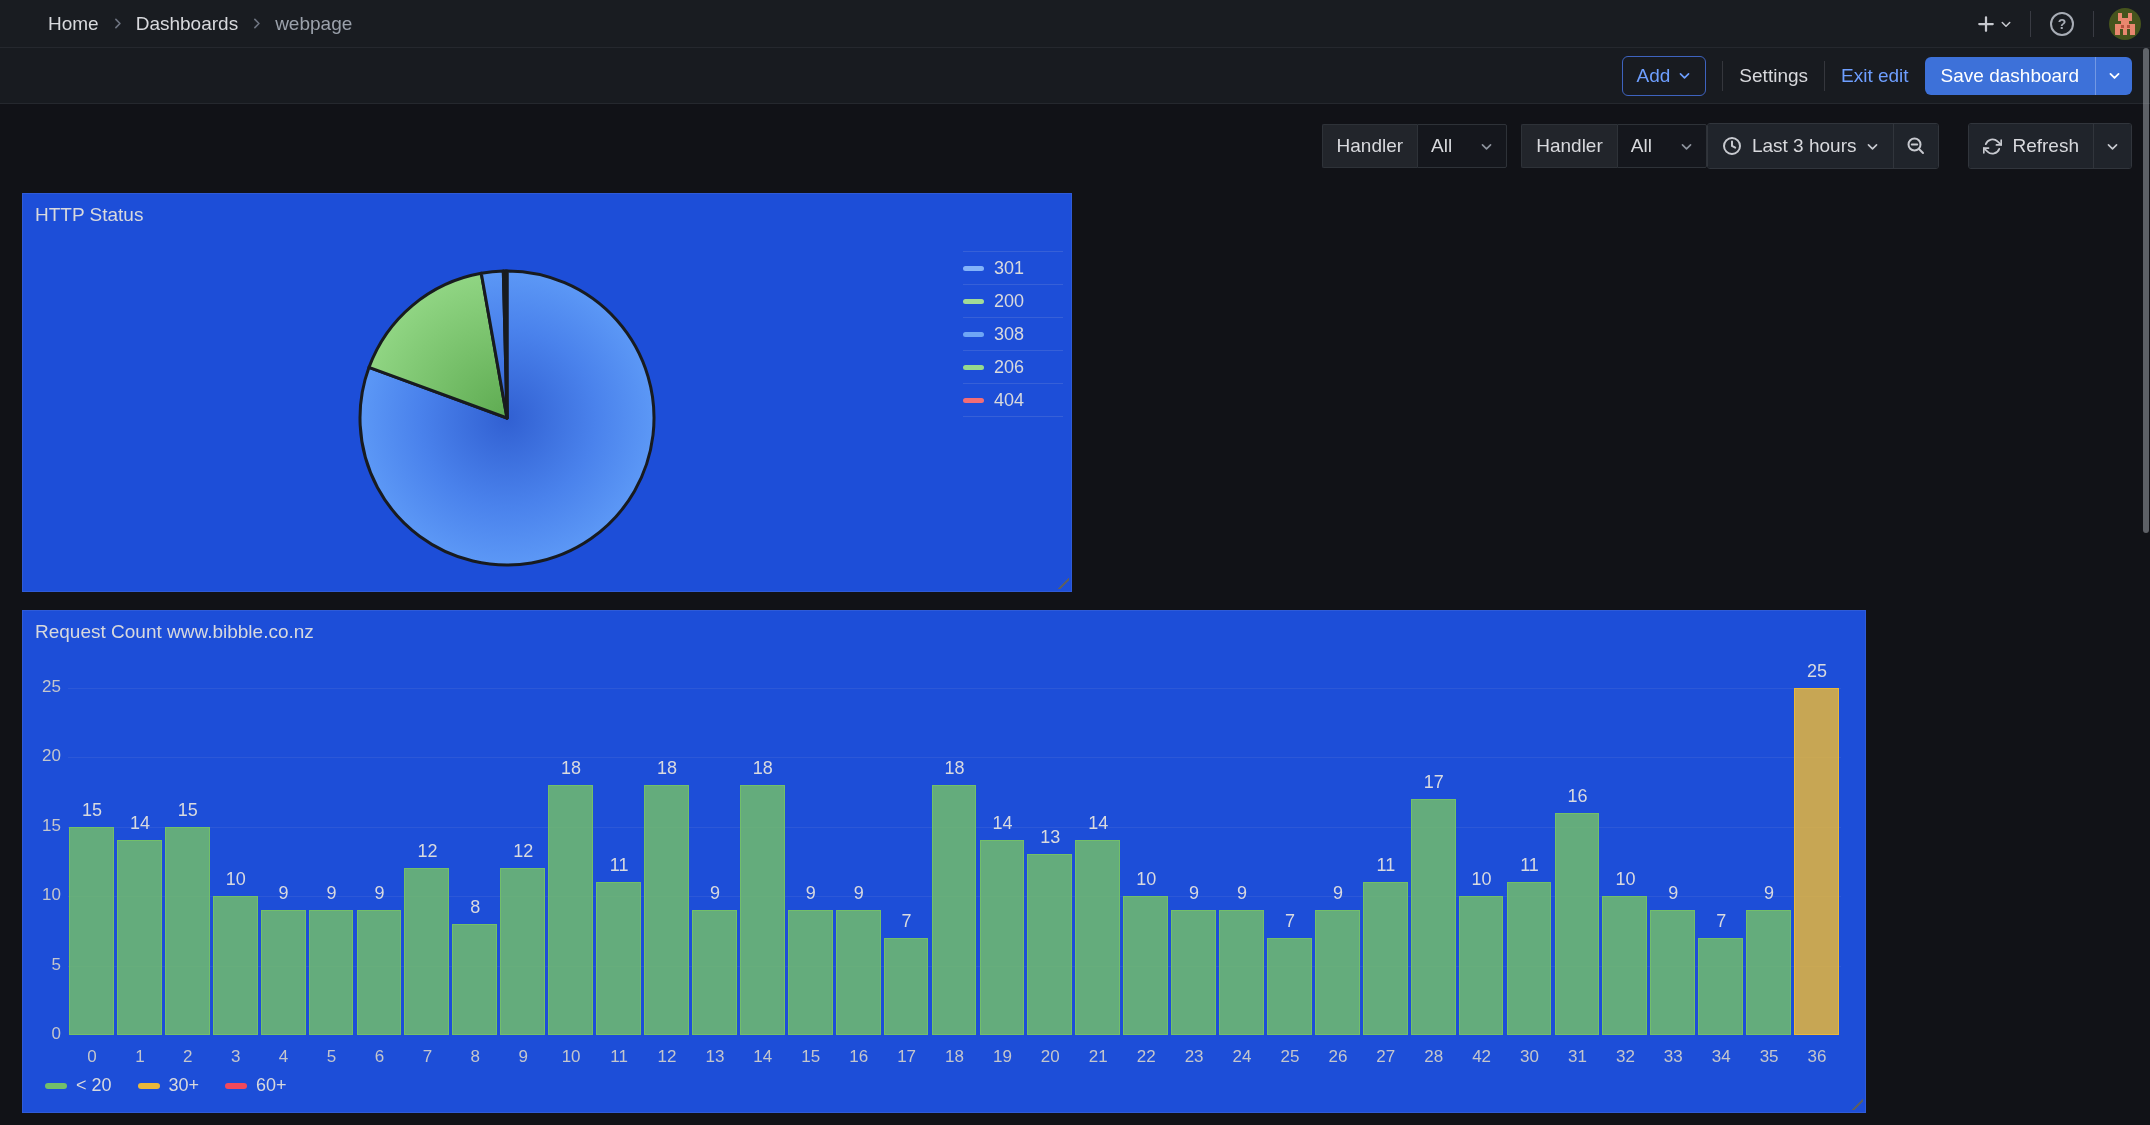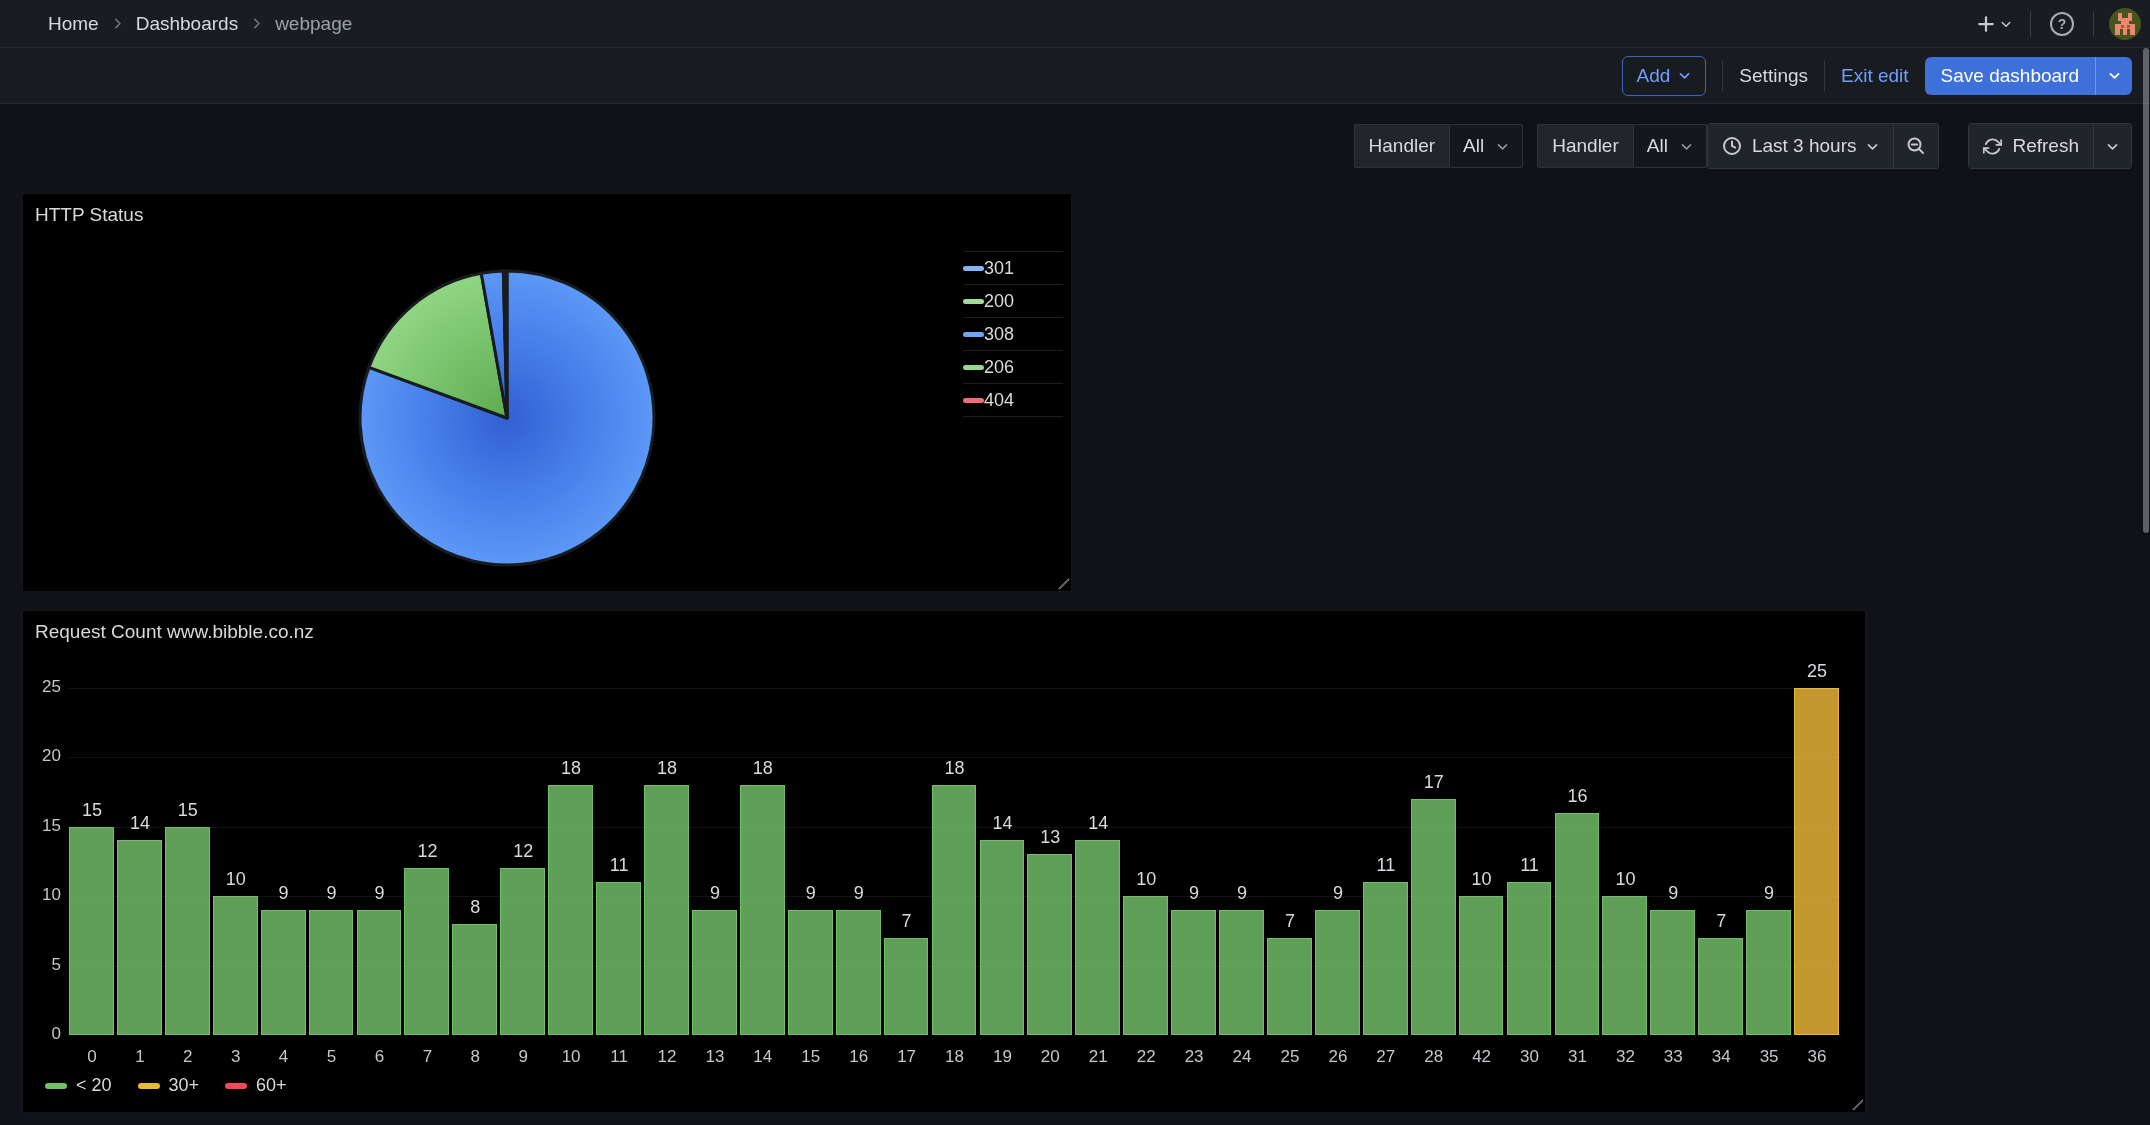--- a/index.html
+++ b/index.html
@@ -37,42 +37,42 @@
               border-left:1px solid rgba(255,255,255,0.28);border-radius:0 6px 6px 0}
   .tdiv{width:1px;height:30px;background:rgba(204,204,220,0.16)}
   
   .content{position:absolute;top:104px;left:0;right:0;bottom:0;background:#111217}
   .filterbar{position:absolute;top:20px;left:22px;right:18px;height:44px;
              display:flex;align-items:center;justify-content:flex-end}
   .fgroups{display:flex;gap:14px}
   .fgroup{display:flex;height:44px;font-size:19px;cursor:pointer}
   .flabel{background:#22252B;border:1px solid #2E3238;border-right:none;display:flex;align-items:center;
           padding:0 14px;color:#D8D9DD;border-radius:2px 0 0 2px}
-  .fvalue{background:#15171D;border:1px solid #2E3238;display:flex;align-items:center;gap:12px;
+  .fvalue{background:#15171D;border:1px solid #2E3238;display:flex;align-items:center;gap:28px;
           padding:4px 13px;color:#D8D9DD;border-radius:0 2px 2px 0}
   .fvalue .chev{color:#8E949E}
   .timebar{display:flex;gap:29px}
   .btn-group{display:flex;height:44px;border:1px solid #31353C;border-radius:3px;overflow:hidden}
   .btn-sec{background:#20242B;display:flex;align-items:center;gap:10px;padding:0 14px;
            color:#D8D9DD;font-size:19px;font-weight:500;cursor:pointer}
   .btn-sec + .btn-sec{border-left:1px solid #31353C}
   .btn-sq{padding:0 12px}
   .chev{display:flex;color:#C7C9CF}
   
-  .panel{position:absolute;background:#000000;border:1px solid rgba(204,204,220,0.10);box-sizing:border-box}
+  .panel{position:absolute;background:#1d4ed8;border:1px solid rgba(204,204,220,0.10);box-sizing:border-box}
   .panel-title{position:absolute;top:10px;left:12px;font-size:19px;font-weight:500;color:#D8D9DD;white-space:nowrap}
   .panel-pie{left:22px;top:89px;width:1050px;height:399px}
   .panel-bar{left:22px;top:506px;width:1844px;height:503px}
   .resize{position:absolute;right:2px;bottom:2px;width:15px;height:15px;cursor:nwse-resize;
           background:repeating-linear-gradient(135deg,transparent 0 4px,#5A5E66 4px 6px,transparent 6px 9px);
           clip-path:polygon(100% 0,100% 100%,0 100%)}
   
   .pie-svg{position:absolute;left:324px;top:64px}
   .pie-legend{position:absolute;right:8px;top:57px;width:100px}
-  .pl-row{height:32px;display:flex;align-items:center;border-top:1px solid rgba(204,204,220,0.15);cursor:pointer}
+  .pl-row{height:32px;display:flex;align-items:center;gap:10px;border-top:1px solid rgba(204,204,220,0.15);cursor:pointer}
   .pl-row:last-child{border-bottom:1px solid rgba(204,204,220,0.15)}
   .swatch{width:21px;height:5px;border-radius:3px;flex:none}
   .pl-label{font-size:18px;color:#D8D9DD}
   
   .gridline{position:absolute;height:1px;background:rgba(204,204,220,0.09)}
   .ytick{position:absolute;width:38px;text-align:right;font-size:17px;color:#C4C6CC}
   .bar{position:absolute;box-sizing:border-box}
   .bar-val{position:absolute;width:60px;text-align:center;font-size:18px;color:#D9DADF}
   .xtick{position:absolute;width:60px;text-align:center;font-size:17px;color:#C4C6CC}
   .bar-legend{position:absolute;left:22px;top:464px;display:flex;gap:26px;align-items:center}

